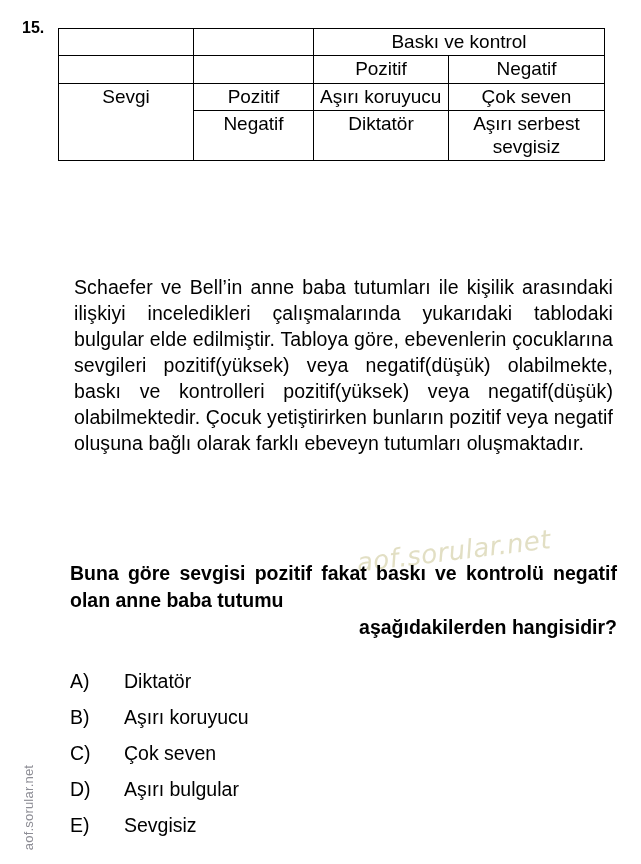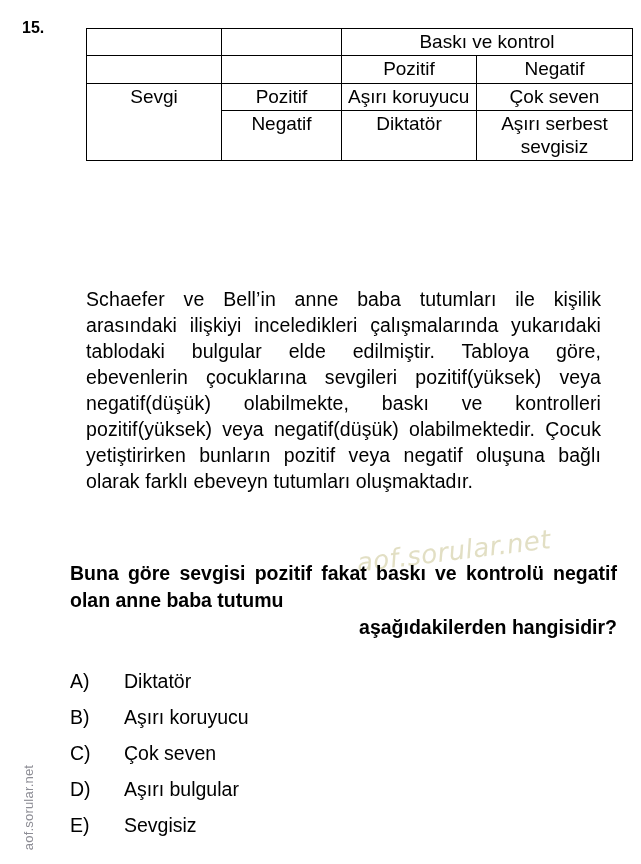--- a/index.html
+++ b/index.html
@@ -24,21 +24,21 @@
     top: 20px;
     font-size: 16px;
     font-weight: bold;
     letter-spacing: 0px;
     line-height: 1;
   }
 
   
   #matrix-table {
     position: absolute;
-    left: 86px;
+    left: 58px;
     top: 28px;
     width: 546px;
     border-collapse: collapse;
     table-layout: fixed;
     font-size: 19px;
   }
   #matrix-table td {
     border: 1px solid #000000;
     padding: 2px 6px;
     vertical-align: top;
@@ -65,21 +65,21 @@
     position: absolute;
     left: 70px;
     top: 270px;
     width: 547px;
     font-size: 19.5px;
     line-height: 26px;
     text-align: justify;
     text-justify: inter-word;
     letter-spacing: 0.1px;
   }
-  #passage p { margin: 16px; }
+  #passage p { margin: 4px; }
 
   
   #question-stem {
     position: absolute;
     left: 70px;
     top: 560px;
     width: 547px;
     font-size: 19.5px;
     font-weight: bold;
     line-height: 27px;

